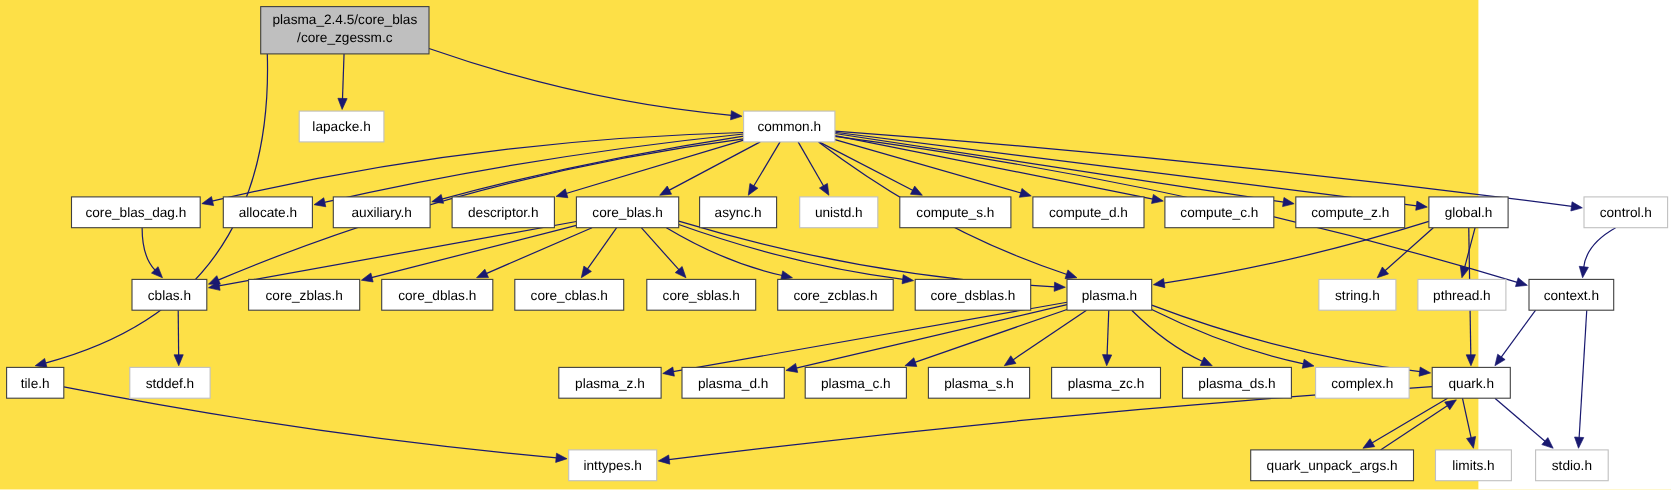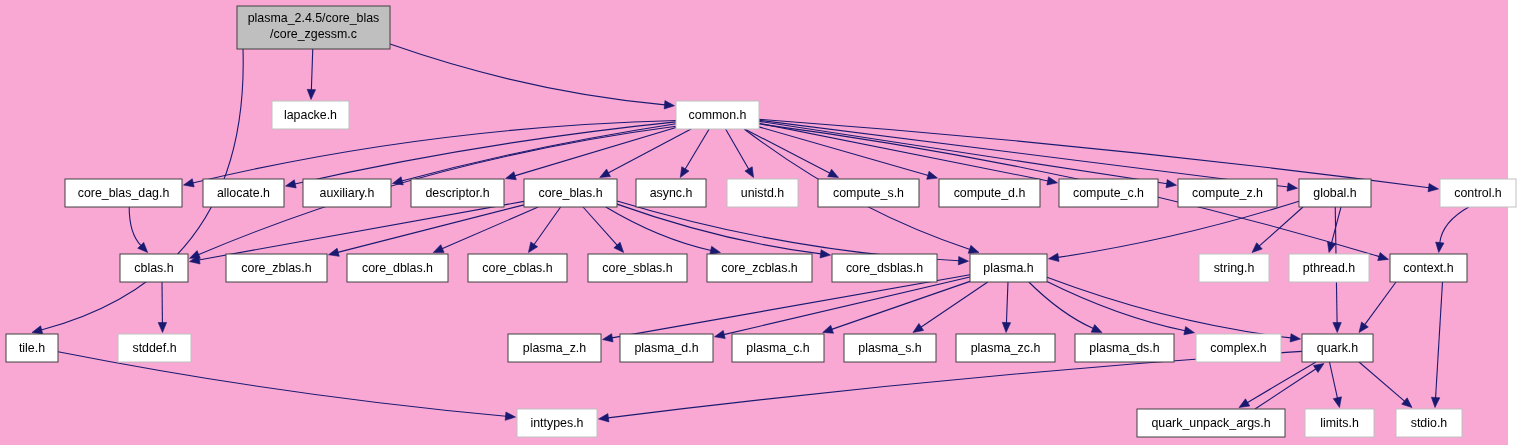--- a/index.html
+++ b/index.html
@@ -8,23 +8,23 @@
     background: #ffffff;
   }
   body {
     font-family: "Liberation Sans", sans-serif;
     width: 1519px;
     height: 445px;
     overflow: hidden;
   }
   #graph-root {
     position: relative;
-    width: 1508px;
+    width: 1344px;
     height: 445px;
-    background: #f9a8d4;
+    background: #fde047;
   }
   svg#graph-svg {
     position: absolute;
     top: 0;
     left: 0;
     width: 1519px;
     height: 445px;
     display: block;
   }
   .node-label {

